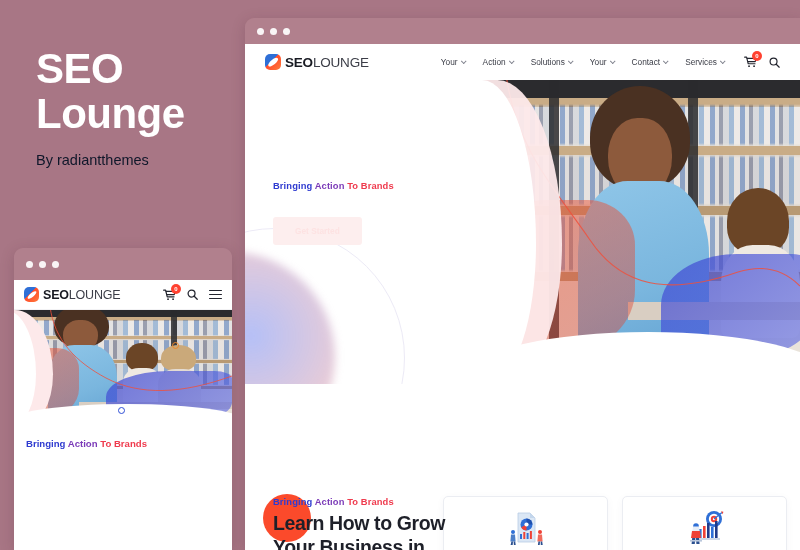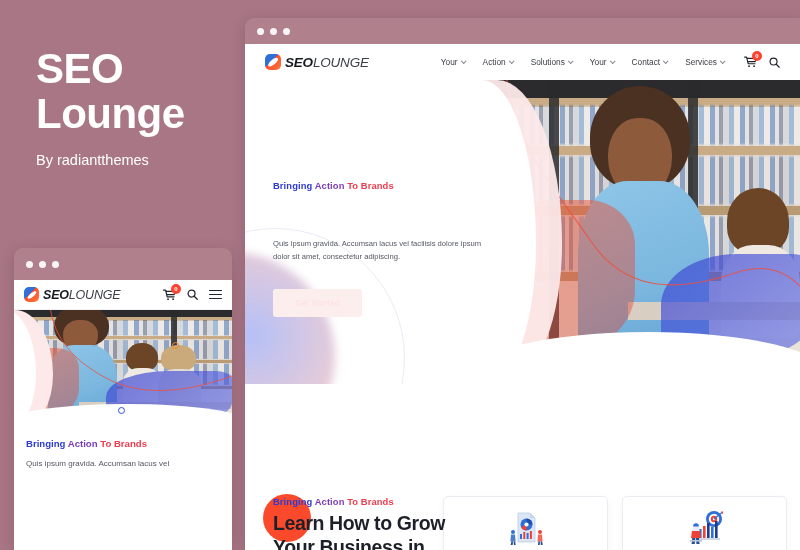--- a/index.html
+++ b/index.html
@@ -18,21 +18,21 @@
   .promo-title {
     font-size:42px; line-height:45px; font-weight:700;
     letter-spacing:-0.5px; color:#ffffff;
   }
   .promo-sub {
     font-size:30px; line-height:44px; font-weight:300;
     color:#f7eef1; letter-spacing:-0.3px;
   }
   .promo-by {
     margin-top:16px; font-size:14.5px; font-weight:400;
-    color:#ffffff;
+    color:#0f172a;
   }
 
   
   .win { position:absolute; border-radius:9px; overflow:hidden;
          box-shadow:0 3px 14px rgba(80,40,55,.22); }
   .win-bar { display:flex; align-items:center; gap:6px; padding:0 12px; }
   .dot { width:7px; height:7px; border-radius:50%; background:#ffffff; opacity:.92; }
   .win-body { background:#ffffff; position:relative; overflow:hidden; }
 
   
@@ -47,21 +47,21 @@
   .nav-s-icons { display:flex; align-items:center; gap:11px; }
 
   
   .logo { display:flex; align-items:center; gap:4px; }
   .logo-mark { position:relative; border-radius:5px; overflow:hidden;
                background:linear-gradient(135deg,#2f6fd6 0%,#2f6fd6 42%,#ff4b2b 42%,#ff7a3c 100%);
                flex:none; }
   .logo-mark::after { content:""; position:absolute; left:50%; top:50%;
                transform:translate(-50%,-50%) rotate(-40deg);
                background:#fff; border-radius:50%; }
-  .logo-text { font-weight:700; letter-spacing:-.2px; color:#181a22; white-space:nowrap;font-style:italic; }
+  .logo-text { font-weight:700; letter-spacing:-.2px; color:#181a22; white-space:nowrap; }
   .logo-text .lt { font-weight:400; color:#3b3d47; }
 
   .s-logo .logo-mark { width:15px; height:15px; }
   .s-logo .logo-mark::after { width:11px; height:4px; }
   .s-logo .logo-text { font-size:12.5px; }
 
   
   .cart { position:relative; width:13px; height:12px; }
   .cart svg { display:block; }
   .badge { position:absolute; top:-5px; right:-5px; width:10px; height:10px;
@@ -276,21 +276,20 @@
         <div class="wave-pink" style="left:-8%; top:0; width:36%; height:100%;
              border-radius:0 55% 46% 0; opacity:.95"></div>
         <div class="wave-white" style="left:-10%; top:0; width:30%; height:100%;
              border-radius:0 60% 50% 0"></div>
         <div class="wave-white" style="left:0; top:84%; width:108%; height:28%;
              border-radius:52% 52% 0 0"></div>
       </div>
 
       <div class="hero-copy">
         <div class="eyebrow"><span class="b1">Bringing</span><span class="b2"> Action </span><span class="b3">To Brands</span></div>
-        <p class="hero-para">Quis ipsum gravida. Accumsan lacus vel facilisis dolore ipsum dolor sit amet, consectetur adipiscing.</p>
         <button class="btn-started">Get Started</button>
       </div>
     </div>
 
     <div class="sec2">
       <div class="red-circle" style="left:18px; top:110px"></div>
       <div class="sec2-copy">
         <div class="eyebrow"><span class="b1">Bringing</span><span class="b2"> Action </span><span class="b3">To Brands</span></div>
         <h2 class="h2-big">Learn How to Grow Your Business in Days</h2>
       </div>
@@ -421,17 +420,16 @@
       <div class="wave-white" style="left:-16%; top:0; width:26%; height:100%;
            border-radius:0 64% 54% 0"></div>
       <div class="wave-white" style="left:-4%; top:80%; width:112%; height:32%;
            border-radius:50% 50% 0 0"></div>
       <div class="ring-small" style="left:104px; top:97px; width:7px; height:7px; border-width:1.2px"></div>
       <div style="position:absolute; left:158px; top:32px; width:7px; height:7px; border-radius:50%; border:1.4px solid #f08a2a"></div>
     </div>
 
     <div class="s-copy">
       <div class="s-eyebrow"><span style="color:#2f3bd0">Bringing</span><span style="color:#7b3bb8"> Action </span><span style="color:#ef3b4e">To Brands</span></div>
-      <p class="s-para">Quis ipsum gravida. Accumsan lacus vel</p>
     </div>
 
   </div>
 </div>
 
 </body></html>

